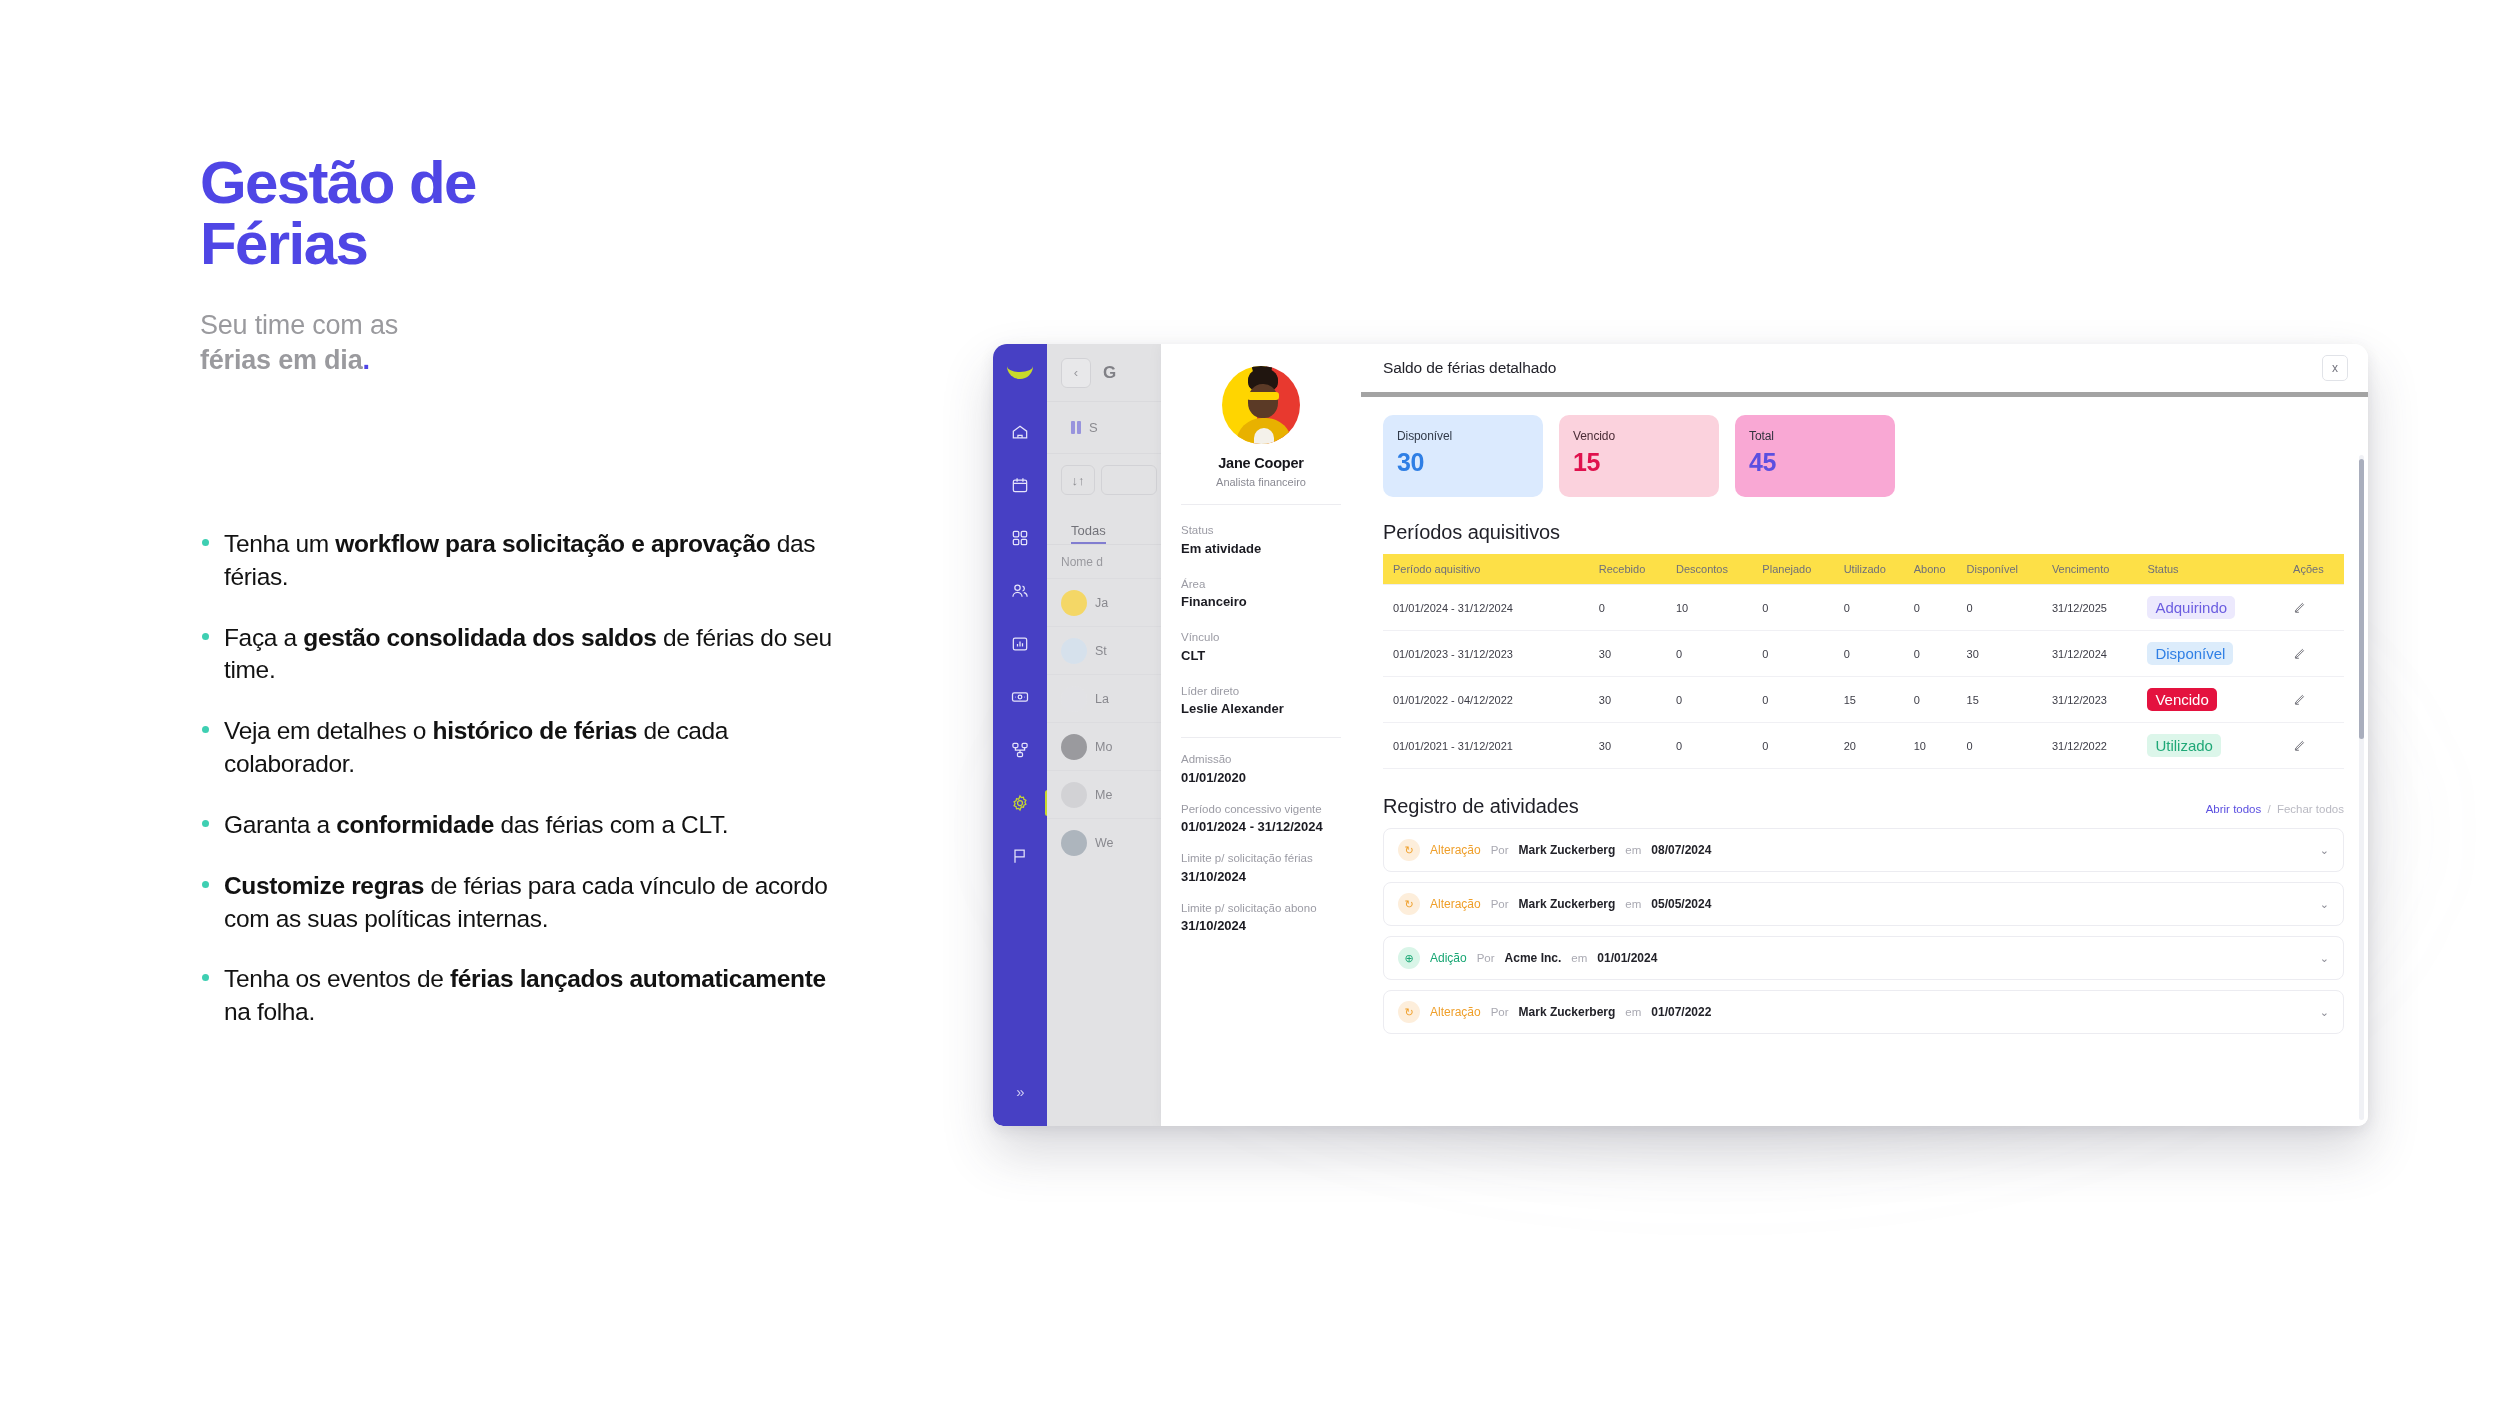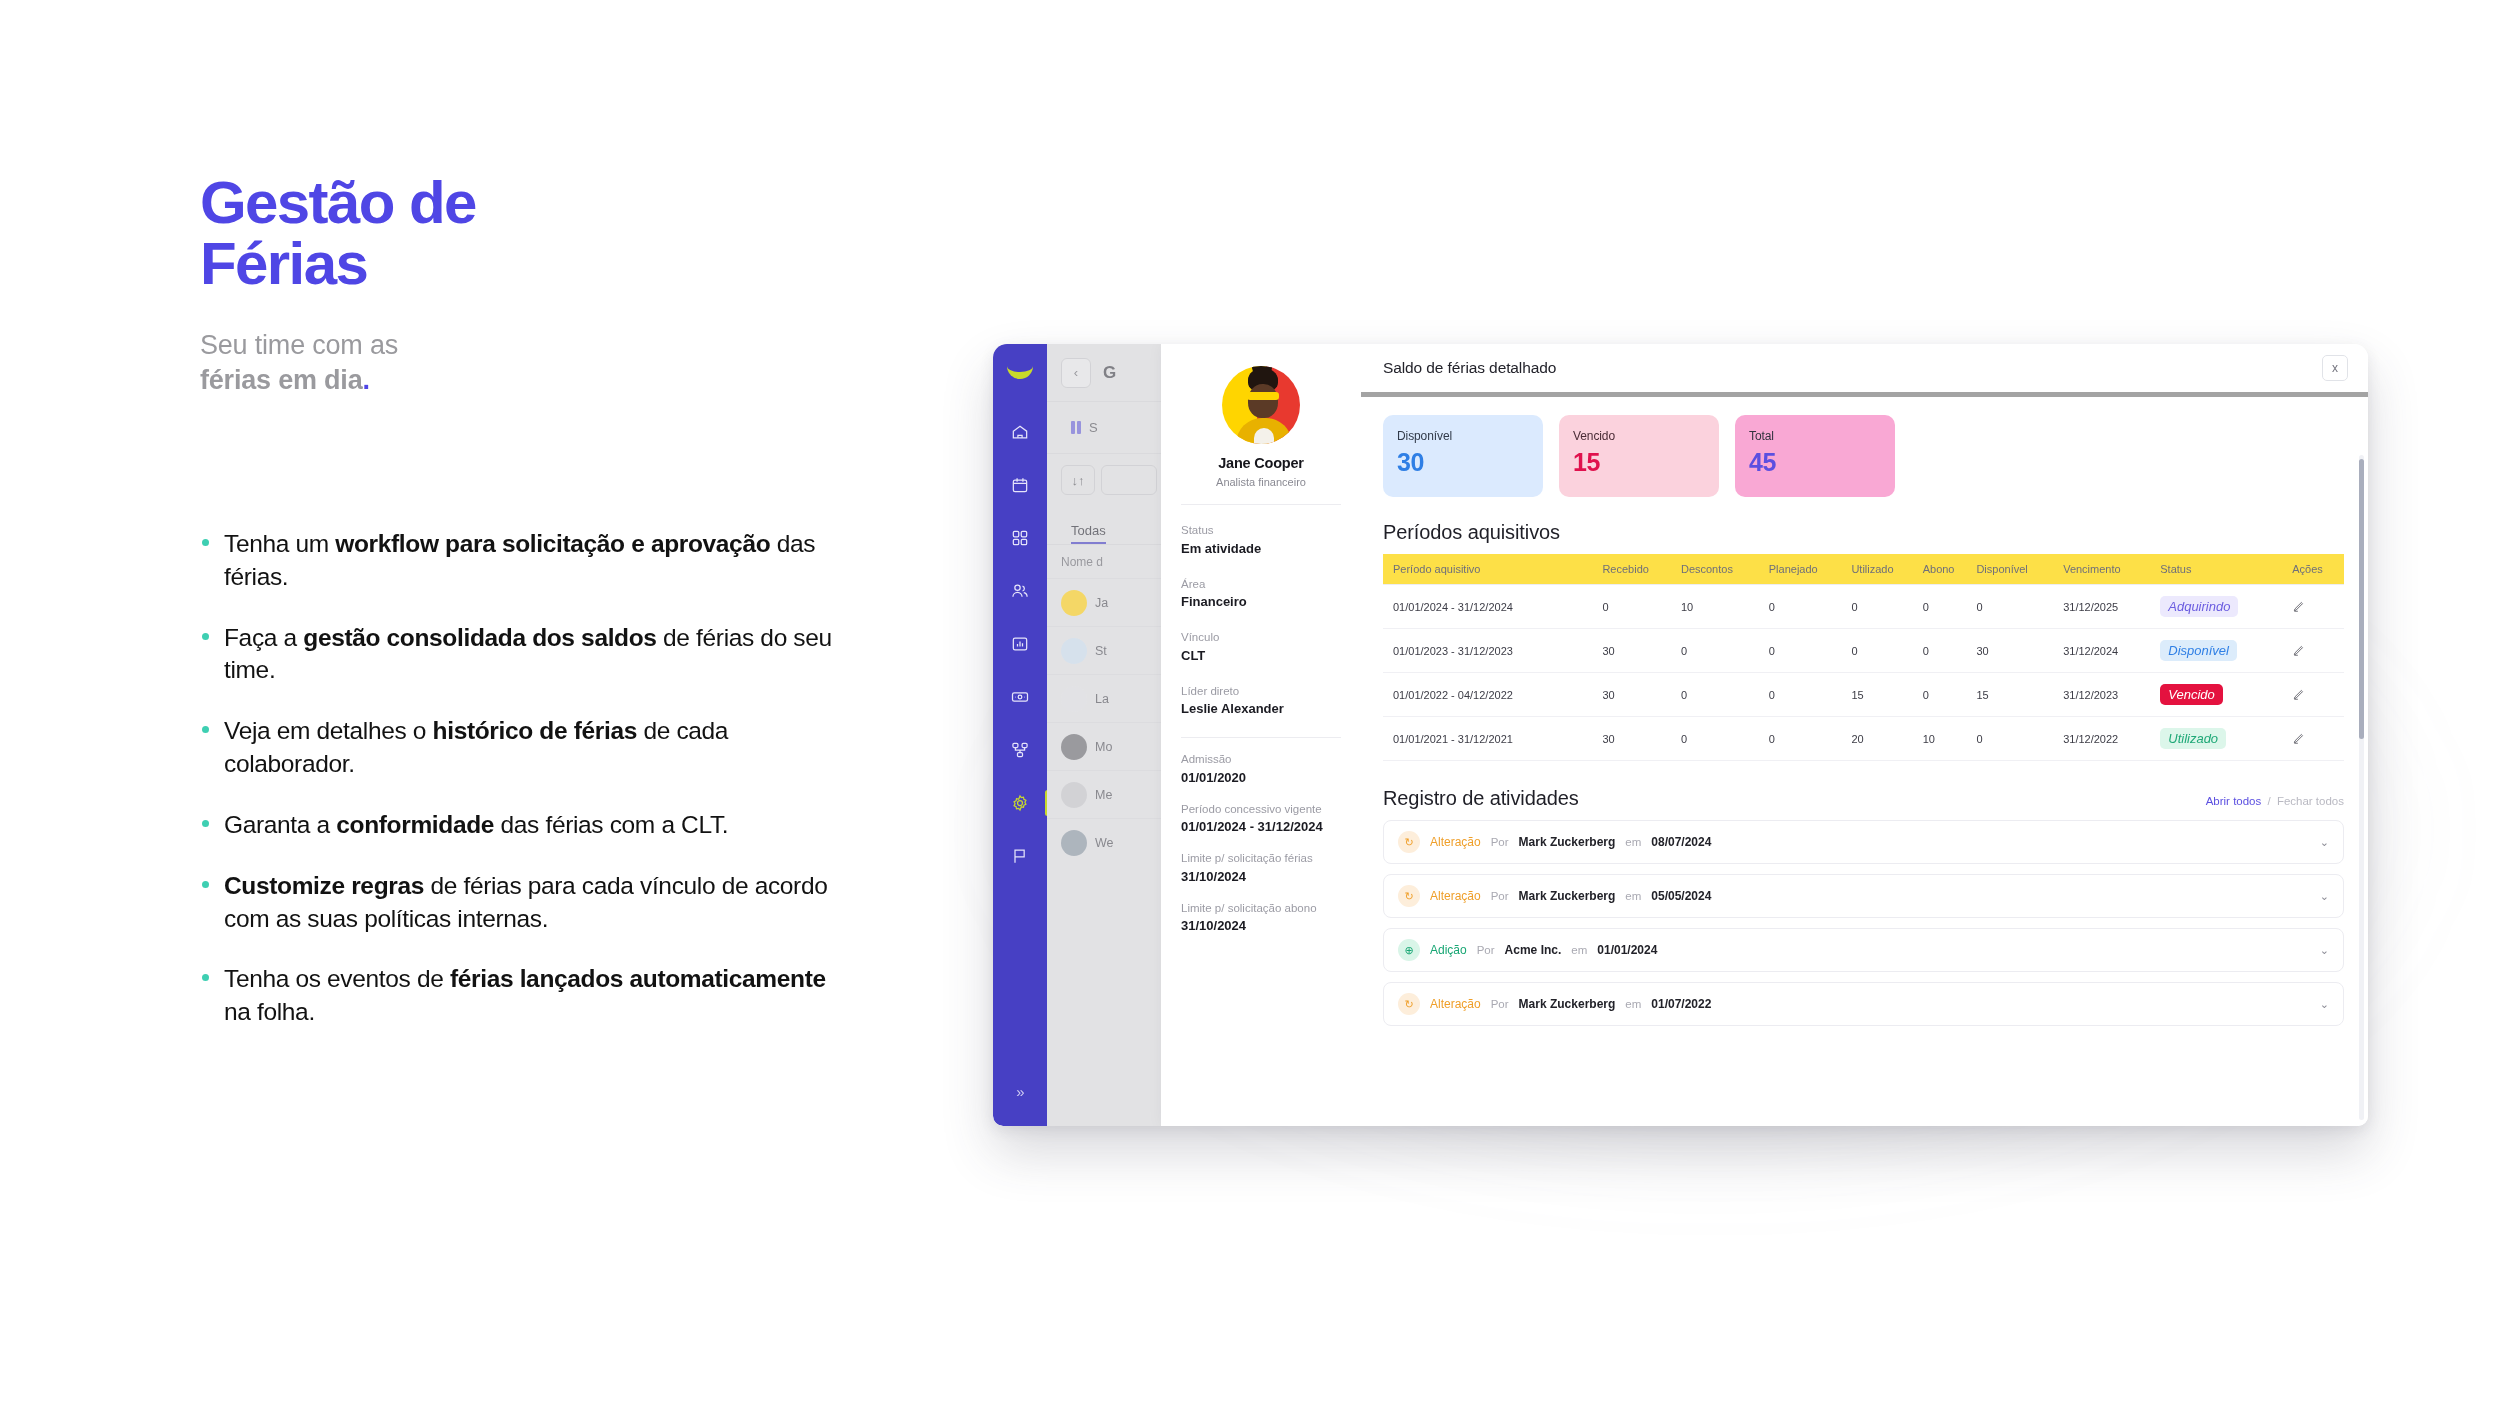--- a/index.html
+++ b/index.html
@@ -8,21 +8,21 @@
     font-family: "Liberation Sans", sans-serif;
     background: #ffffff;
     overflow: hidden;
     position: relative;
   }
 
   
   .left-col {
     position: absolute;
     left: 200px;
-    top: 172px;
+    top: 152px;
     width: 660px;
   }
   .headline {
     font-size: 60px;
     line-height: 1.02;
     font-weight: 800;
     letter-spacing: -1.6px;
     color: #4f46e5;
   }
   .headline .l2 { display: block; }
@@ -210,21 +210,21 @@
   .per-table th {
     text-align: left; font-size: 11px; font-weight: 400; color: #6f6f7a;
     padding: 9px 0 9px 0; border-bottom: 1px solid #ededf1; background: #fde047;
   }
   .per-table th:first-child { padding-left: 10px; }
   .per-table td {
     font-size: 11px; color: #3c3c46; padding: 11px 0 11px 0; border-bottom: 1px solid #f0f0f4;
     white-space: nowrap;
   }
   .per-table td:first-child { padding-left: 10px; }
-  .badge { display: inline-block; padding: 3px 8px; border-radius: 5px; font-size: 13px; font-style: italic; }
+  .badge { display: inline-block; padding: 3px 8px; border-radius: 5px; font-size: 15px; }
   .b-adq { background: #ece9fd; color: #6b5de0; }
   .b-disp { background: #dcecfb; color: #2f7fe5; }
   .b-venc { background: #e4123f; color: #ffffff; }
   .b-util { background: #dcf6ea; color: #1fa877; }
   .pen { width: 14px; height: 14px; stroke: #52525c; fill: none; stroke-width: 1.4; }
 
   .log-head { display: flex; align-items: baseline; justify-content: space-between; margin-top: 26px; }
   .log-links { font-size: 11.5px; }
   .log-links .a1 { color: #5b4fe0; }
   .log-links .sep { color: #b9b9c2; margin: 0 3px; }

